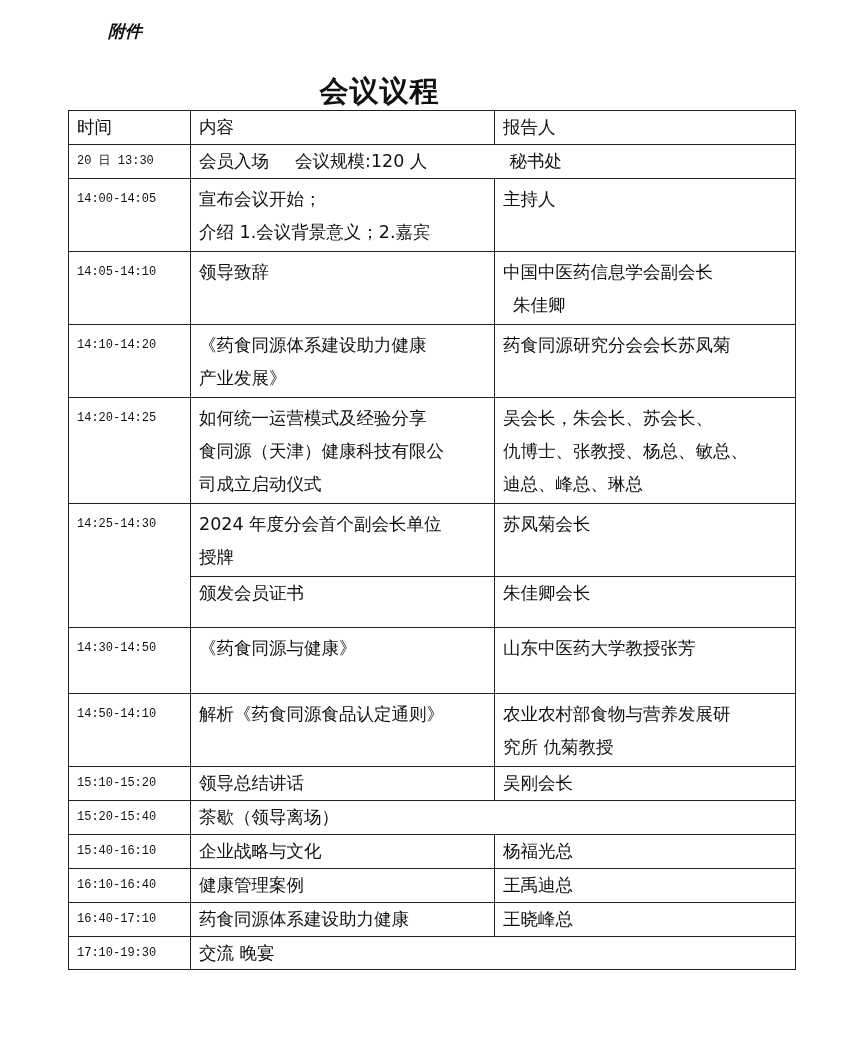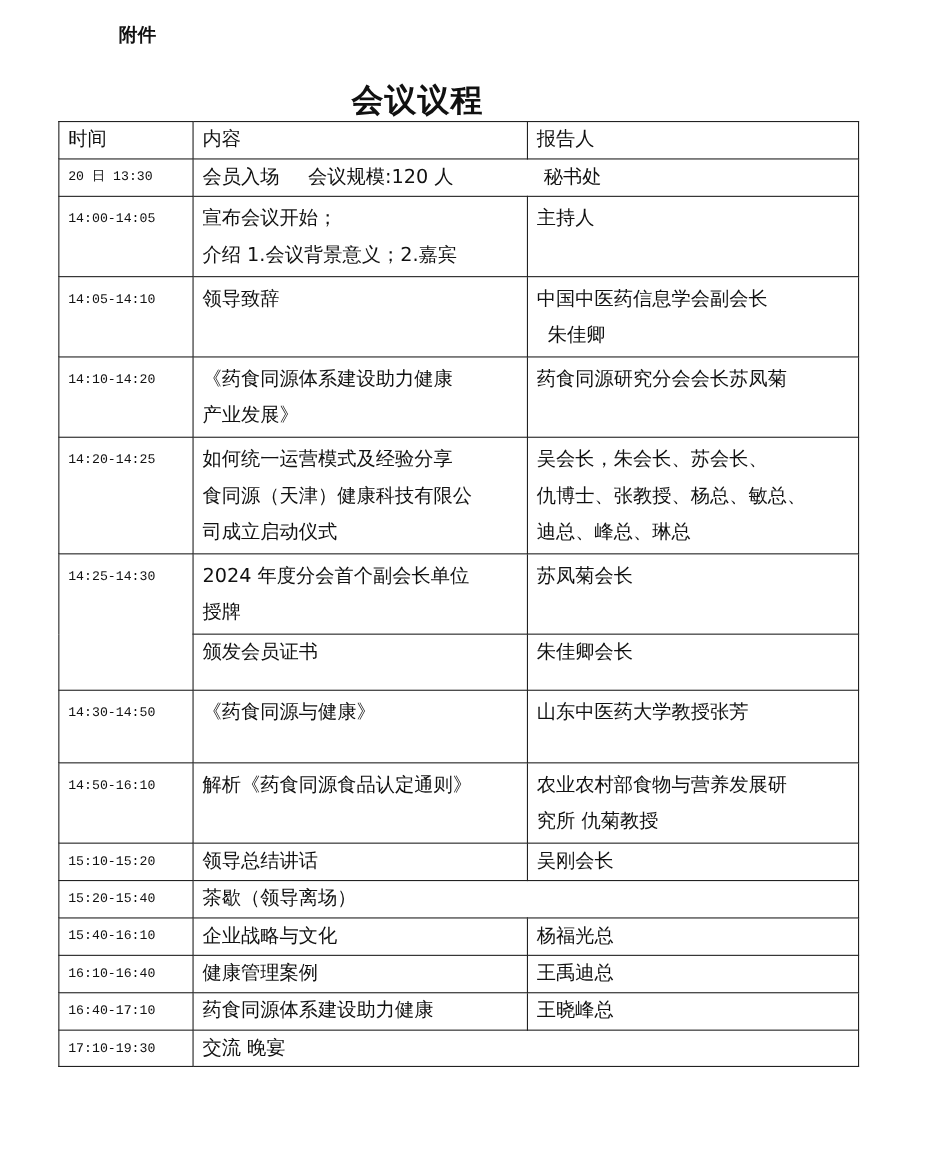--- a/index.html
+++ b/index.html
@@ -1,22 +1,22 @@
 <!DOCTYPE html>
 <html><head>
 <meta charset="utf-8">
 <style>
   html, body { margin:0; padding:0; background:#ffffff; }
   body { width:847px; height:1057px; position:relative; overflow:hidden;
          font-family:"DejaVu Sans", sans-serif; color:#111; }
-  .attach { position:absolute; left:108px; top:20px; font-size:17px; font-weight:bold; }
+  .attach { position:absolute; left:108px; top:20px; font-size:17px; font-weight:bold;font-style:italic; }
   .title { position:absolute; left:0; width:847px; top:72px; text-align:center;
            font-size:29px; font-weight:bold; letter-spacing:1px; padding-left:0; }
   .title span { position:relative; left:-52px;margin-left:16px; }
-  table { position:absolute; left:53px; top:110px; width:727px; border-collapse:collapse;
+  table { position:absolute; left:68px; top:110px; width:727px; border-collapse:collapse;
           table-layout:fixed; }
   col.c1 { width:122px; } col.c2 { width:304px; } col.c3 { width:301px; }
   td { border:1.5px solid #222; vertical-align:top; padding:4px 8px 2px 8px;
        font-size:17.5px; line-height:33px; }
   td.time { font-family:Liberation Mono, monospace; font-size:12px; padding-left:8px; }
   td.cn { font-family:"DejaVu Sans", sans-serif; }
   .indent { padding-left:10px; }
 </style>
 </head>
 <body>
@@ -102,21 +102,21 @@
   <tr style="height:66px">
     <td class="time">14:30-14:50</td>
     <td class="cn">
           <div>《药食同源与健康》</div>
         </td>
     <td class="cn">
           <div>山东中医药大学教授张芳</div>
         </td>
   </tr>
   <tr style="height:68px">
-    <td class="time">14:50-16:10</td>
+    <td class="time">14:50-14:10</td>
     <td class="cn">
           <div>解析《药食同源食品认定通则》</div>
         </td>
     <td class="cn">
           <div>农业农村部食物与营养发展研</div>
           <div>究所  仇菊教授</div>
         </td>
   </tr>
   <tr style="height:34px">
     <td class="time" style="line-height:28px;padding-top:2px">15:10-15:20</td>

